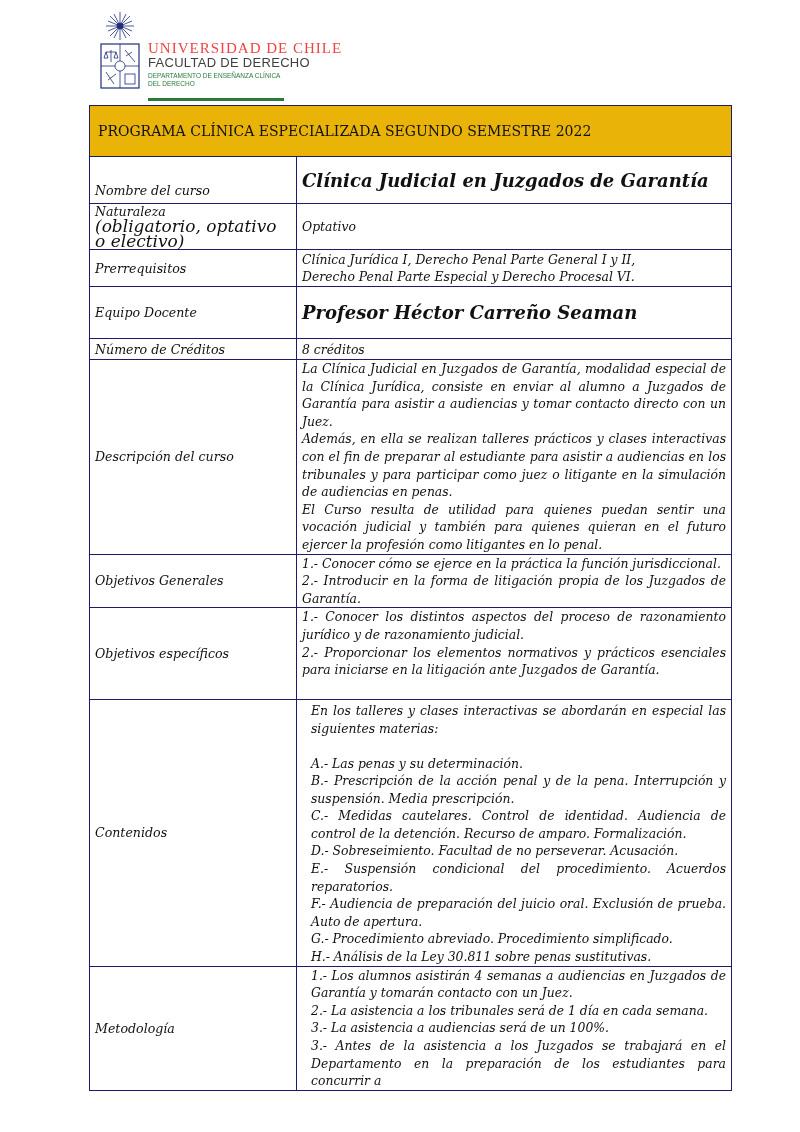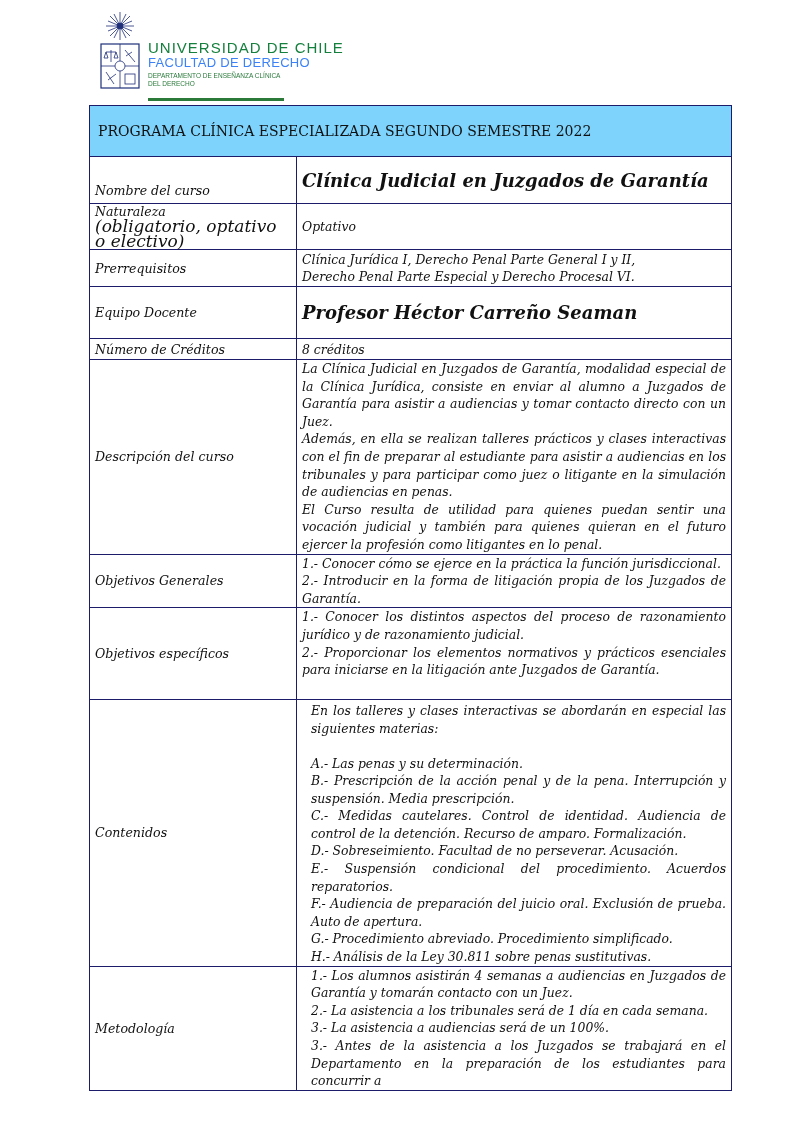--- a/index.html
+++ b/index.html
@@ -1,27 +1,27 @@
 <!DOCTYPE html>
 <html><head>
 <meta charset="utf-8">
 <style>
   html, body { margin: 0; padding: 0; background: #ffffff; }
   body { width: 800px; height: 1132px; position: relative; overflow: hidden; font-family: "DejaVu Serif", serif; color: #111; }
   .header { position: absolute; left: 96px; top: 12px; width: 260px; height: 80px; }
   .crest { position: absolute; left: 2px; top: 0; width: 44px; height: 78px; }
   .uni-text { position: absolute; left: 52px; top: 28px; }
-  .uni-name { font-family: Liberation Sans, sans-serif; font-size: 15px; letter-spacing: 1px; color: #15803d; line-height: 16px; }
-  .fac-name { font-family: "Liberation Sans", sans-serif; font-size: 13px; color: #3b82f6; line-height: 14px; letter-spacing: 0.3px; }
+  .uni-name { font-family: Liberation Serif, serif; font-size: 15px; letter-spacing: 1px; color: #ef4444; line-height: 16px; }
+  .fac-name { font-family: "Liberation Sans", sans-serif; font-size: 13px; color: #404040; line-height: 14px; letter-spacing: 0.3px; }
   .dept-name { font-family: "Liberation Sans", sans-serif; font-size: 6.5px; color: #2a7a3a; line-height: 8px; margin-top: 2px; }
   .green-bar { position: absolute; left: 52px; top: 86px; width: 136px; height: 3px; background: #2c7a3a; }
 
   table.prog { position: absolute; left: 89px; top: 105px; width: 643px; border-collapse: collapse; font-family: "DejaVu Serif", serif; font-style: italic; font-size: 12.4px; }
   table.prog td { border: 1.5px solid #1c1c6a; vertical-align: middle; padding: 0 5px; }
-  .title-cell { background: #7dd3fc; height: 50px; font-style: normal; font-size: 14px; padding-left: 8px !important; }
+  .title-cell { background: #eab308; height: 50px; font-style: normal; font-size: 14px; padding-left: 8px !important; }
   .lbl { width: 196px; font-size: 12.6px; margin-left: 24px; }
   .val { text-align: justify; line-height: 17.6px; }
   .big { font-weight: bold; font-size: 18px; }
   .sub { font-size: 17px; }
   .line { display: block; }
   .indent { padding-left: 14px !important; }
 </style>
 </head>
 <body>
 

